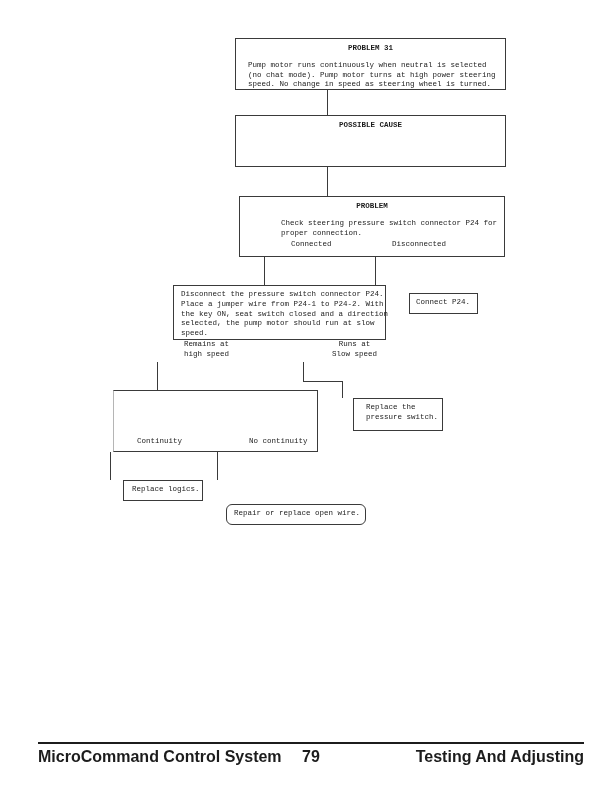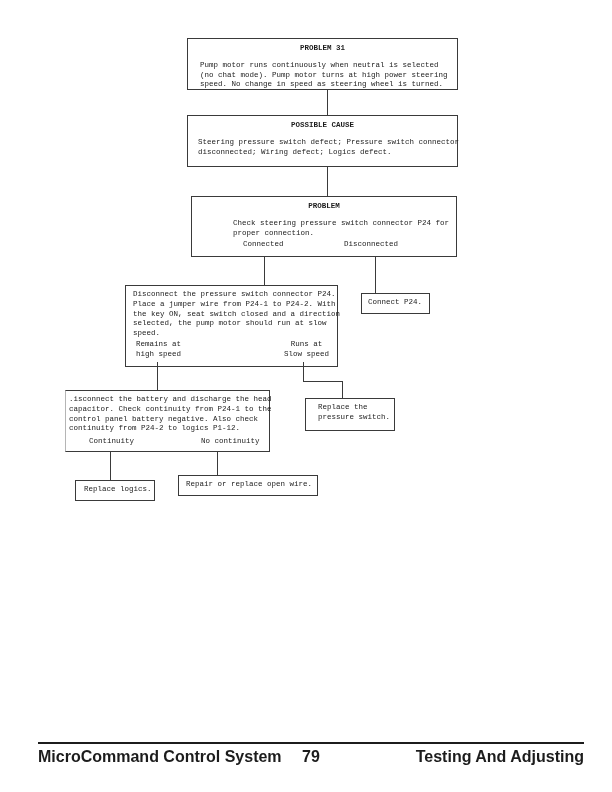--- a/index.html
+++ b/index.html
@@ -13,20 +13,21 @@
     color:#1c1c1c;
     overflow:hidden;
   }
   .fbox {
     position:absolute;
     border:1px solid #3a3a3a;
     box-sizing:border-box;
     background:#ffffff;
     font-size:7.5px;
     line-height:9.8px;
+    margin-left:48px;
   }
   .fbox .title {
     font-weight:bold;
     text-align:center;
     margin-top:5px;
     margin-bottom:7px;
     white-space:pre;
   }
   .fbox .body {
     white-space:pre;
@@ -40,31 +41,31 @@
   .vline { position:absolute; width:1px; background:#3a3a3a; }
   .hline { position:absolute; height:1px; background:#3a3a3a; }
 
   
   .b-problem   { left:187px; top:38px;  width:271px; height:52px; }
   .b-problem .body { padding-left:12px; }
   .b-cause     { left:187px; top:115px; width:271px; height:52px; }
   .b-cause .body   { padding-left:10px; }
   .b-checks    { left:191px; top:196px; width:266px; height:61px; }
   .b-checks .body  { padding-left:41px; }
-  .b-jumper    { left:125px; top:285px; width:213px; height:82px; }
+  .b-jumper    { left:125px; top:285px; width:213px; height:55px; }
   .b-jumper .body  { padding-left:7px; padding-top:4px; }
   .b-connect   { left:361px; top:293px; width:69px;  height:21px; }
   .b-connect .body { padding-left:6px; padding-top:4px; }
   .b-battery   { left:65px;  top:390px; width:205px; height:62px; border-left-color:#b5b5b5; }
   .b-battery .body { padding-left:3px; padding-top:4px; }
   .b-rswitch   { left:305px; top:398px; width:90px;  height:33px; }
   .b-rswitch .body { padding-left:12px; padding-top:4px; }
   .b-rlogics   { left:75px;  top:480px; width:80px;  height:21px; }
   .b-rlogics .body { padding-left:8px; padding-top:4px; }
-  .b-rwire     { left:178px; top:475px; width:140px; height:21px; }
+  .b-rwire     { left:178px; top:504px; width:140px; height:21px;border-radius:6px; }
   .b-rwire .body   { padding-left:7px; padding-top:4px; }
 
   .lbl-connected    { left:51px;  top:43px; }
   .lbl-disconnected { left:152px; top:43px; }
   .lbl-remains      { left:10px;  top:54px; }
   .lbl-runs         { left:158px; top:54px; text-align:center; }
   .lbl-continuity   { left:23px;  top:46px; }
   .lbl-nocont       { left:135px; top:46px; }
 
   .c1  { left:327px; top:90px;  height:25px; }
@@ -103,22 +104,20 @@
     <div class="title">PROBLEM 31</div>
     <div class="body">Pump motor runs continuously when neutral is selected
 (no chat mode). Pump motor turns at high power steering
 speed. No change in speed as steering wheel is turned.</div>
   </div>
 
   <div class="vline c1"></div>
 
   <div class="fbox b-cause">
     <div class="title">POSSIBLE CAUSE</div>
-    <div class="body">Steering pressure switch defect; Pressure switch connector
-disconnected; Wiring defect; Logics defect.</div>
   </div>
 
   <div class="vline c2"></div>
 
   <div class="fbox b-checks">
     <div class="title">PROBLEM</div>
     <div class="body">Check steering pressure switch connector P24 for
 proper connection.</div>
     <div class="branch lbl-connected">Connected</div>
     <div class="branch lbl-disconnected">Disconnected</div>
@@ -142,24 +141,20 @@
   <div class="fbox b-connect">
     <div class="body">Connect P24.</div>
   </div>
 
   <div class="vline c5"></div>
   <div class="vline c6a"></div>
   <div class="hline c6b"></div>
   <div class="vline c6c"></div>
 
   <div class="fbox b-battery">
-    <div class="body">.isconnect the battery and discharge the head
-capacitor. Check continuity from P24-1 to the
-control panel battery negative. Also check
-continuity from P24-2 to logics P1-12.</div>
     <div class="branch lbl-continuity">Continuity</div>
     <div class="branch lbl-nocont">No continuity</div>
   </div>
 
   <div class="fbox b-rswitch">
     <div class="body">Replace the
 pressure switch.</div>
   </div>
 
   <div class="vline c7"></div>

